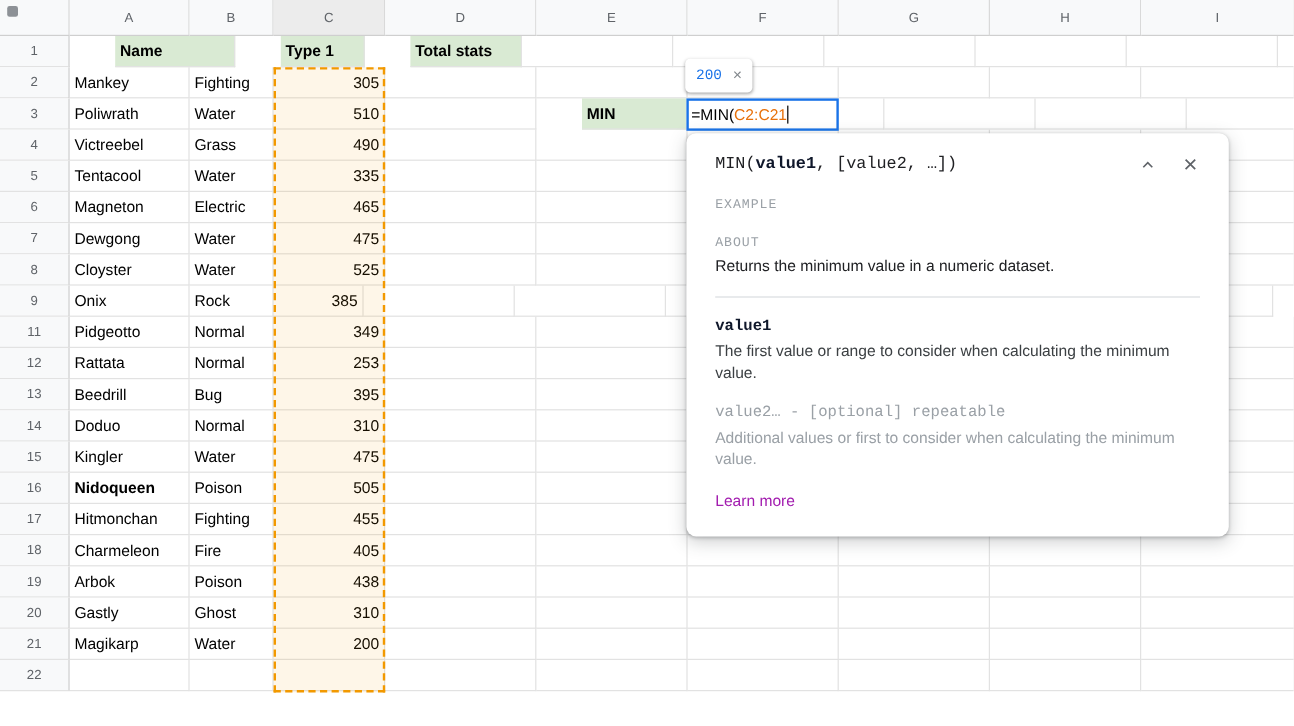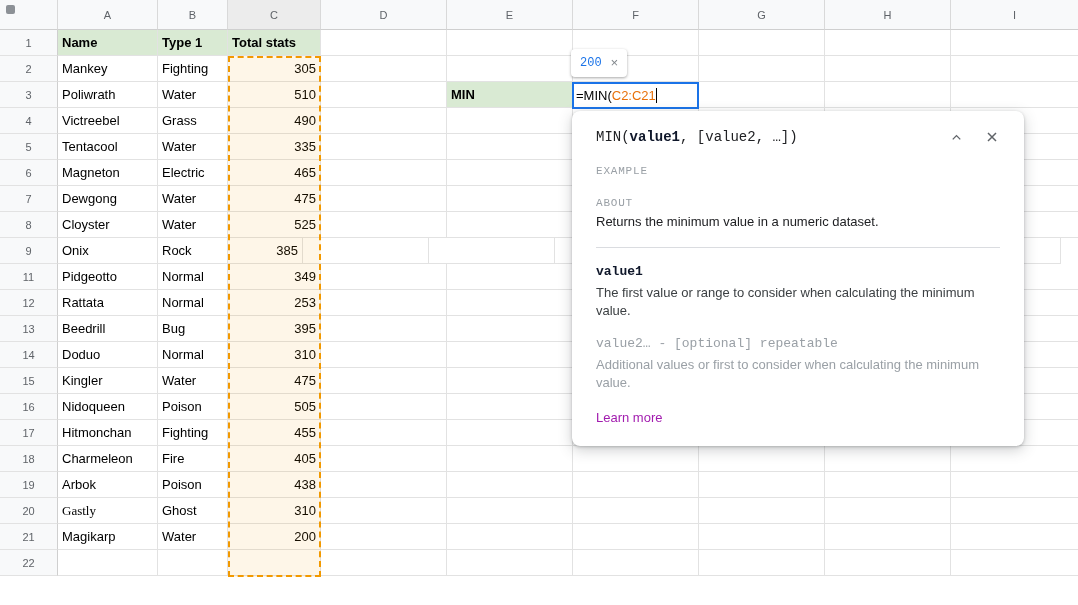--- a/index.html
+++ b/index.html
@@ -16,21 +16,21 @@
         background: #8d9196; border-radius: 2px; }
 
   
   .row { display: flex; height: 26px; }
   .rh { background: #f8f9fa; border-right: 1px solid #cfcfcf; border-bottom: 1px solid #e2e2e2;
         font-size: 11px; color: #5f6368; display: flex; align-items: center; justify-content: center; flex: none; }
   .cell { height: 26px; border-right: 1px solid #e2e2e2; border-bottom: 1px solid #e2e2e2; flex: none;
         font-size: 13px; color: #000; padding: 0 4px; display: flex; align-items: center;
         overflow: hidden; white-space: nowrap; }
   .cell.num { justify-content: flex-end; }
-  .cell.hdr-green { background: #d9ead3; }
+  .cell.hdr-green { background: #d9ead3; margin-left: 38px; }
   .bold { font-weight: 700; }
 
   
   .range-overlay { position: absolute; left: 228px; top: 56px; width: 93px; height: 521px;
         border: 2px dashed #f29900; background: rgba(242,153,0,0.09); pointer-events: none; z-index: 3; }
 
   
   .editbox { position: absolute; left: 572px; top: 82px; width: 127px; height: 27px; background: #fff;
         border: 2px solid #1a73e8; z-index: 4; display: flex; align-items: center; padding-left: 2px;
         font-size: 13px; color: #000; }
@@ -247,21 +247,21 @@
         <div class="cell num" style="width: 93px;">475</div>
         <div class="cell" style="width: 126px;"></div>
         <div class="cell" style="width: 126px;"></div>
         <div class="cell" style="width: 126px;"></div>
         <div class="cell" style="width: 126px;"></div>
         <div class="cell" style="width: 126px;"></div>
         <div class="cell" style="width: 128px;"></div>
       </div>
       <div class="row">
         <div class="rh" style="width: 58px;">16</div>
-        <div class="cell" style="width: 100px;">Nidoqueen</div>
+        <div class="cell" style="width: 100px; font-weight: bold;">Nidoqueen</div>
         <div class="cell" style="width: 70px;">Poison</div>
         <div class="cell num" style="width: 93px;">505</div>
         <div class="cell" style="width: 126px;"></div>
         <div class="cell" style="width: 126px;"></div>
         <div class="cell" style="width: 126px;"></div>
         <div class="cell" style="width: 126px;"></div>
         <div class="cell" style="width: 126px;"></div>
         <div class="cell" style="width: 128px;"></div>
       </div>
       <div class="row">
@@ -295,21 +295,21 @@
         <div class="cell num" style="width: 93px;">438</div>
         <div class="cell" style="width: 126px;"></div>
         <div class="cell" style="width: 126px;"></div>
         <div class="cell" style="width: 126px;"></div>
         <div class="cell" style="width: 126px;"></div>
         <div class="cell" style="width: 126px;"></div>
         <div class="cell" style="width: 128px;"></div>
       </div>
       <div class="row">
         <div class="rh" style="width: 58px;">20</div>
-        <div class="cell" style="width: 100px; font-family: Liberation Serif, serif;">Gastly</div>
+        <div class="cell" style="width: 100px;">Gastly</div>
         <div class="cell" style="width: 70px;">Ghost</div>
         <div class="cell num" style="width: 93px;">310</div>
         <div class="cell" style="width: 126px;"></div>
         <div class="cell" style="width: 126px;"></div>
         <div class="cell" style="width: 126px;"></div>
         <div class="cell" style="width: 126px;"></div>
         <div class="cell" style="width: 126px;"></div>
         <div class="cell" style="width: 128px;"></div>
       </div>
       <div class="row">

